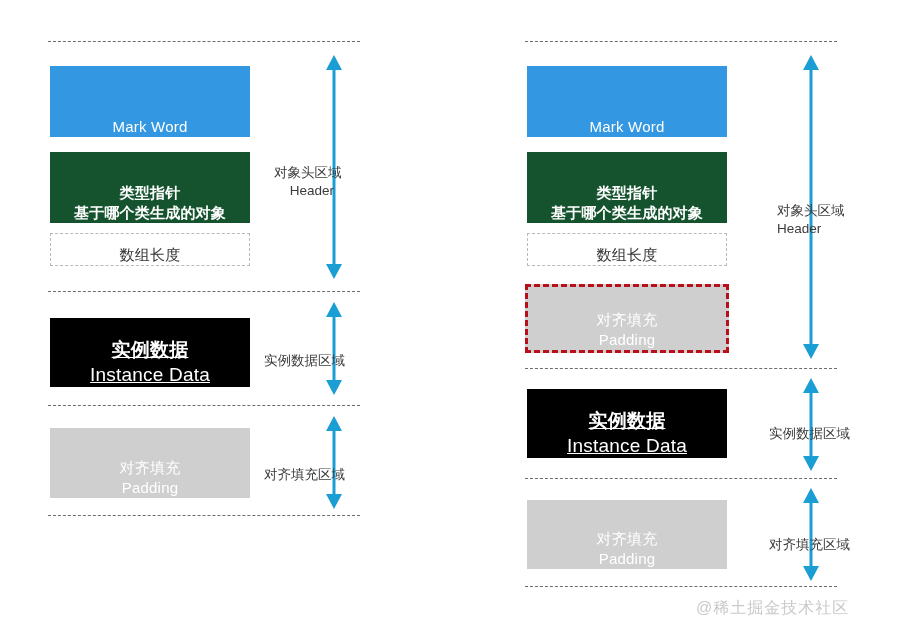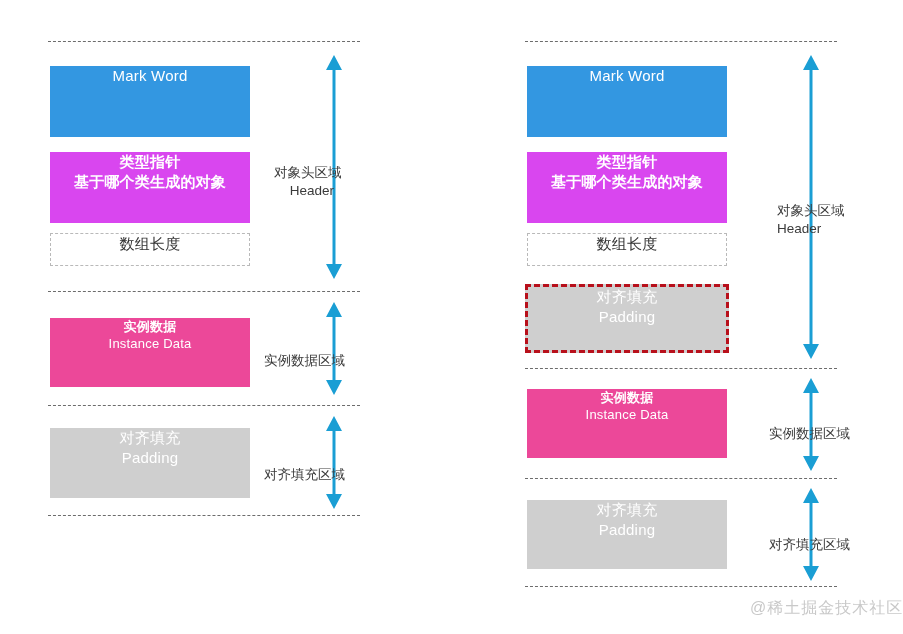--- a/index.html
+++ b/index.html
@@ -18,50 +18,51 @@
     overflow: hidden;
   }
 
   
   .block {
     position: absolute;
     box-sizing: border-box;
     display: flex;
     flex-direction: column;
     align-items: center;
-    justify-content: flex-start;
+    justify-content: flex-end;
     text-align: center;
     line-height: 1.32;
     letter-spacing: 0.2px;
   }
   .block .l1 { display: block; }
   .block .l2 { display: block; }
 
   .block--markword {
     background: #3397e1;
     color: #ffffff;
     font-size: 15px;
   }
   .block--klass {
-    background: #d946ef;
+    background: #14532d;
     color: #ffffff;
     font-size: 15px;
     font-weight: 700;
   }
   .block--arraylen {
     background: #ffffff;
     border: 1.5px dashed #b9b9b9;
     color: #333333;
     font-size: 15px;
   }
   .block--instance {
-    background: #ec4899;
-    color: #ffffff;
-    font-size: 13px;
+    background: #000000;
+    color: #ffffff;
+    font-size: 19px;
     font-weight: 600;
+    text-decoration: underline;
   }
   .block--instance .l2 { font-weight: 500; }
   .block--padding {
     background: #cfcfcf;
     color: #ffffff;
     font-size: 15px;
   }
   .block--highlight {
     border: 3px dashed #b8101b;
   }
@@ -234,15 +235,15 @@
         <line x1="10" y1="12" x2="10" y2="81" stroke="#1a9ed4" stroke-width="3"></line>
         <polygon points="10,0 18,15 2,15" fill="#1a9ed4"></polygon>
         <polygon points="10,93 18,78 2,78" fill="#1a9ed4"></polygon>
       </svg>
     </div>
     <div class="arrow-label to-right" style="left:769px; top:524px; width:90px;">
       <span style="display:block">对齐填充区域</span>
     </div>
   </div>
 
-  <div class="watermark" style="left:750px; top:598px;">@稀土掘金技术社区</div>
+  <div class="watermark" style="left:696px; top:598px;">@稀土掘金技术社区</div>
 
 </div>
 
 </body></html>

